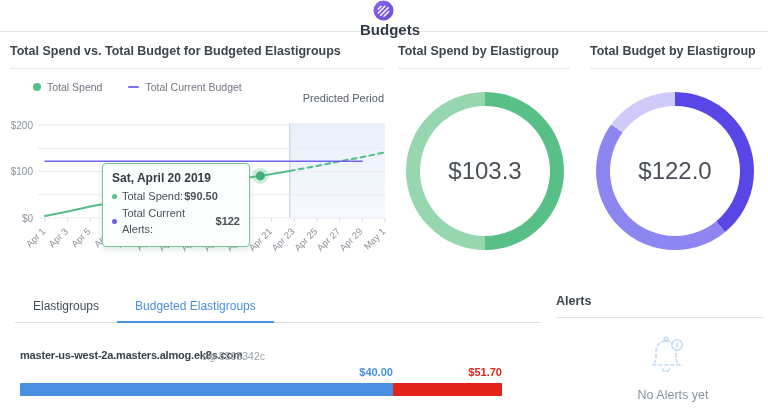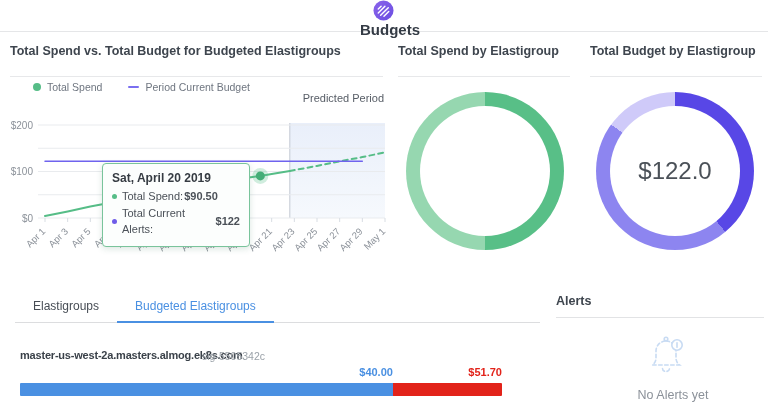--- a/index.html
+++ b/index.html
@@ -7,21 +7,21 @@
     font-family:"Liberation Sans", sans-serif; position:relative; }
 
   
   .header { position:absolute; top:0; left:0; width:768px; height:32px;
     border-bottom:1px solid #e5e6e8; display:flex; align-items:center; padding-left:12px; background:#fff;flex-direction:column; }
   .logo { width:21px; height:21px; margin-right:13px; flex:0 0 auto; }
   .header-title { font-size:15px; font-weight:700; color:#343b45; }
 
   
   .panel-head { position:absolute; font-size:12.5px; font-weight:700; color:#3e454e;
-    padding-bottom:18px; border-bottom:1px solid #e7e8ea; }
+    padding-bottom:10px; border-bottom:1px solid #e7e8ea; }
   .head-left   { left:10px;  top:44px; width:373px; }
   .head-mid    { left:398px; top:44px; width:172px; }
   .head-right  { left:590px; top:44px; width:172px; }
 
   
   .legend { position:absolute; left:33px; top:81px; display:flex; gap:26px; align-items:flex-start;
     font-size:10.5px; color:#6f7680; }
   .legend-item { display:flex; align-items:center; gap:6px; }
   .legend-dot  { width:8px; height:8px; border-radius:50%; }
   .legend-dash { width:11px; height:2px; border-radius:1px; }
@@ -102,21 +102,21 @@
 <div class="panel-head head-mid">Total Spend by Elastigroup</div>
 <div class="panel-head head-right">Total Budget by Elastigroup</div>
 
 <div class="legend">
   <div class="legend-item">
     <span class="legend-dot" id="legend-dot-spend" style="background: rgb(86, 189, 135);"></span>
     <span>Total Spend</span>
   </div>
   <div class="legend-item">
     <span class="legend-dash" id="legend-dash-budget" style="background: rgb(122, 111, 240);"></span>
-    <span>Period Current Budget</span>
+    <span>Total Current Budget</span>
   </div>
 </div>
 
 <div class="predicted-label">Predicted Period</div>
 
 <svg id="line-chart" width="390" height="188" viewBox="0 0 390 188">
     <linearGradient id="pg" x1="0" y1="0" x2="0" y2="1">
       <stop offset="0" stop-color="#e9effa"></stop>
       <stop offset="1" stop-color="#f6f9fd"></stop>
     </linearGradient>
@@ -178,20 +178,21 @@
   </div>
   <div class="tt-row">
     <span class="tt-dot" id="tt-dot-1" style="background: rgb(111, 92, 232);"></span>
     <span>Total Current Alerts:</span>
     <span class="tt-val">$122</span>
   </div>
 </div>
 
 <div class="donut donut-mid" id="donut-spend" style="background: conic-gradient(rgb(88, 191, 135) 0%, rgb(88, 191, 135) 50%, rgb(150, 215, 176) 50%, rgb(150, 215, 176) 100%);">
   <div class="donut-hole"></div>
+  <div class="donut-label">$103.3</div>
 </div>
 <div class="donut donut-right" id="donut-budget" style="background: conic-gradient(rgb(88, 71, 230) 0%, rgb(88, 71, 230) 39%, rgb(141, 133, 240) 39%, rgb(141, 133, 240) 85%, rgb(207, 202, 249) 85%, rgb(207, 202, 249) 100%);">
   <div class="donut-hole"></div>
   <div class="donut-label">$122.0</div>
 </div>
 
 <div class="tabs">
   <div class="tab">Elastigroups</div>
   <div class="tab active">Budgeted Elastigroups</div>
 </div>

